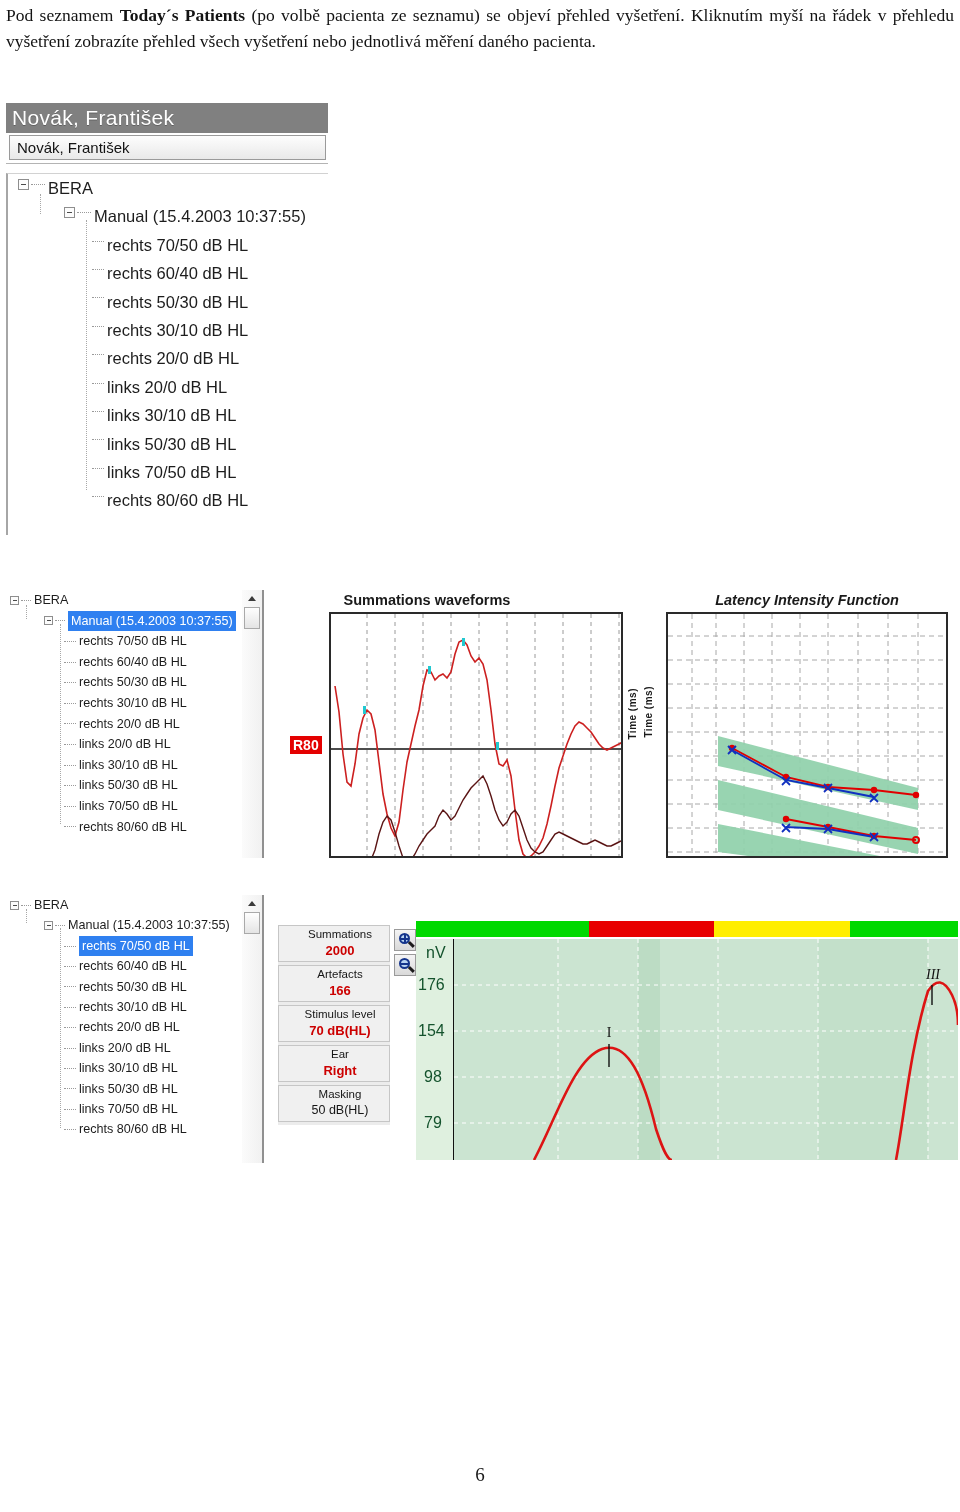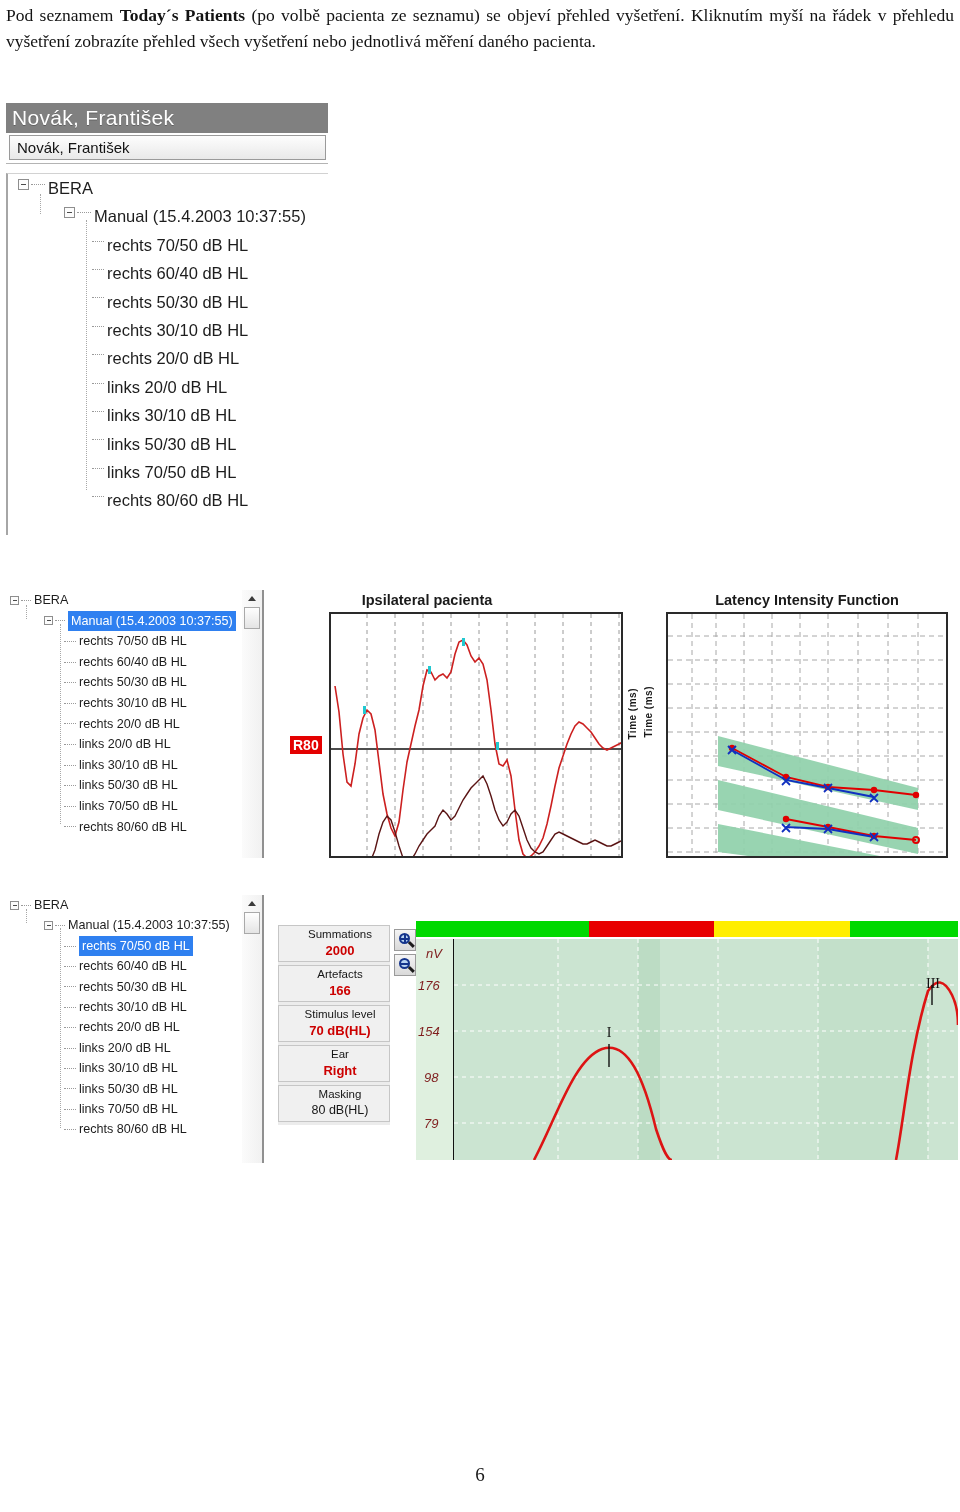--- a/index.html
+++ b/index.html
@@ -240,24 +240,23 @@
   .color-bar div { height: 100%; }
 
   .rec-box {
     position:absolute;
     background: #e6f2e6;
     overflow: hidden;
   }
   .rec-ylabel {
     position:absolute;
     font-family:"Liberation Sans", sans-serif;
-    font-size: 13px; color:#7f1d1d;
+    font-size: 16px; color:#14532d;
     transform: translateY(-50%);
     white-space: nowrap;
-    font-style: italic;
   }
   .peak-label {
     position:absolute;
     font-family:"Liberation Serif", serif;
     font-size: 14px; color:#111;
     transform: translateX(-50%);
   }
 </style>
 </head>
 <body>
@@ -327,21 +326,21 @@
         <div class="tree-node" style="padding-left: 62px;"><span class="dotlead" style="width: 12px;"></span><span class="tree-label">links 70/50 dB HL</span></div>
         <div class="tree-node" style="padding-left: 62px;"><span class="dotlead" style="width: 12px;"></span><span class="tree-label">rechts 80/60 dB HL</span></div>
       </div>
   </div>
 
   <div class="scrollbar" style="left:240px;">
     <div class="sb-arrow"></div>
     <div class="sb-thumb"></div>
   </div>
 
-  <div class="chart-title" style="left:300px; top:2px; width:250px;">Ipsilateral pacienta</div>
+  <div class="chart-title" style="left:300px; top:2px; width:250px;">Summations waveforms</div>
 
   <div class="wave-box" style="left:327px; top:22px; width:294px; height:246px;">
     <svg width="294" height="246" viewBox="0 0 294 246">
       <g stroke="#9a9a9a" stroke-width="1" stroke-dasharray="4 4">
         <line x1="36" y1="0" x2="36" y2="246"></line>
         <line x1="64" y1="0" x2="64" y2="246"></line>
         <line x1="92" y1="0" x2="92" y2="246"></line>
         <line x1="120" y1="0" x2="120" y2="246"></line>
         <line x1="148" y1="0" x2="148" y2="246"></line>
         <line x1="176" y1="0" x2="176" y2="246"></line>
@@ -358,21 +357,21 @@
         <rect x="131" y="24" width="3" height="8"></rect>
         <rect x="97" y="52" width="3" height="8"></rect>
         <rect x="165" y="128" width="3" height="8"></rect>
       </g>
     </svg>
   </div>
 
   <div class="r80-badge" style="left:288px; top:146px;">R80</div>
   <div class="axis-vertlabel" style="left:625px; top:98px;">Time (ms)</div>
 
-  <div class="chart-title" style="left:660px; top:2px; width:290px;">Latency Intensity Function</div>
+  <div class="chart-title" style="left:660px; top:2px; width:290px;font-style:italic;">Latency Intensity Function</div>
 
   <div class="axis-vertlabel" style="left:641px; top:96px;">Time (ms)</div>
 
   <div class="lif-box" style="left:664px; top:22px; width:282px; height:246px;">
     <svg width="282" height="246" viewBox="0 0 282 246">
       <rect x="0" y="0" width="282" height="246" fill="#ffffff"></rect>
       <g stroke="#a8a8a8" stroke-width="1" stroke-dasharray="5 4">
         <line x1="0" y1="22" x2="282" y2="22"></line>
         <line x1="0" y1="46" x2="282" y2="46"></line>
         <line x1="0" y1="70" x2="282" y2="70"></line>
@@ -470,21 +469,21 @@
       <div class="info-field">
         <div class="info-label">Stimulus level</div>
         <div class="info-value">70 dB(HL)</div>
       </div>
       <div class="info-field">
         <div class="info-label">Ear</div>
         <div class="info-value">Right</div>
       </div>
       <div class="info-field">
         <div class="info-label">Masking</div>
-        <div class="info-value plain">80 dB(HL)</div>
+        <div class="info-value plain">50 dB(HL)</div>
       </div>
     </div>
 
   <div style="position:absolute; left:392px; top:34px;" id="mag-buttons">
       <div class="mag-btn">
         <div class="lens"></div>
         <div class="sign"></div>
         <div class="sign v"></div>
         <div class="handle"></div>
       </div>
@@ -530,17 +529,17 @@
       </g>
     </svg>
     <div id="rec-ticks">
         <div class="rec-ylabel" style="left: 10px; top: 14px;">nV</div>
         <div class="rec-ylabel" style="left: 2px; top: 46px;">176</div>
         <div class="rec-ylabel" style="left: 2px; top: 92px;">154</div>
         <div class="rec-ylabel" style="left: 8px; top: 138px; text-align: center;">98</div>
         <div class="rec-ylabel" style="left: 8px; top: 184px;">79</div>
       </div>
     <div class="peak-label" style="left:193px; top:86px;">I</div>
-    <div class="peak-label" style="left:517px; top:37px;">III</div>
+    <div class="peak-label" style="left:517px; top:28px;font-style:italic;">III</div>
   </div>
 </div>
 
 <div class="page-number">6</div>
 
 </body></html>

